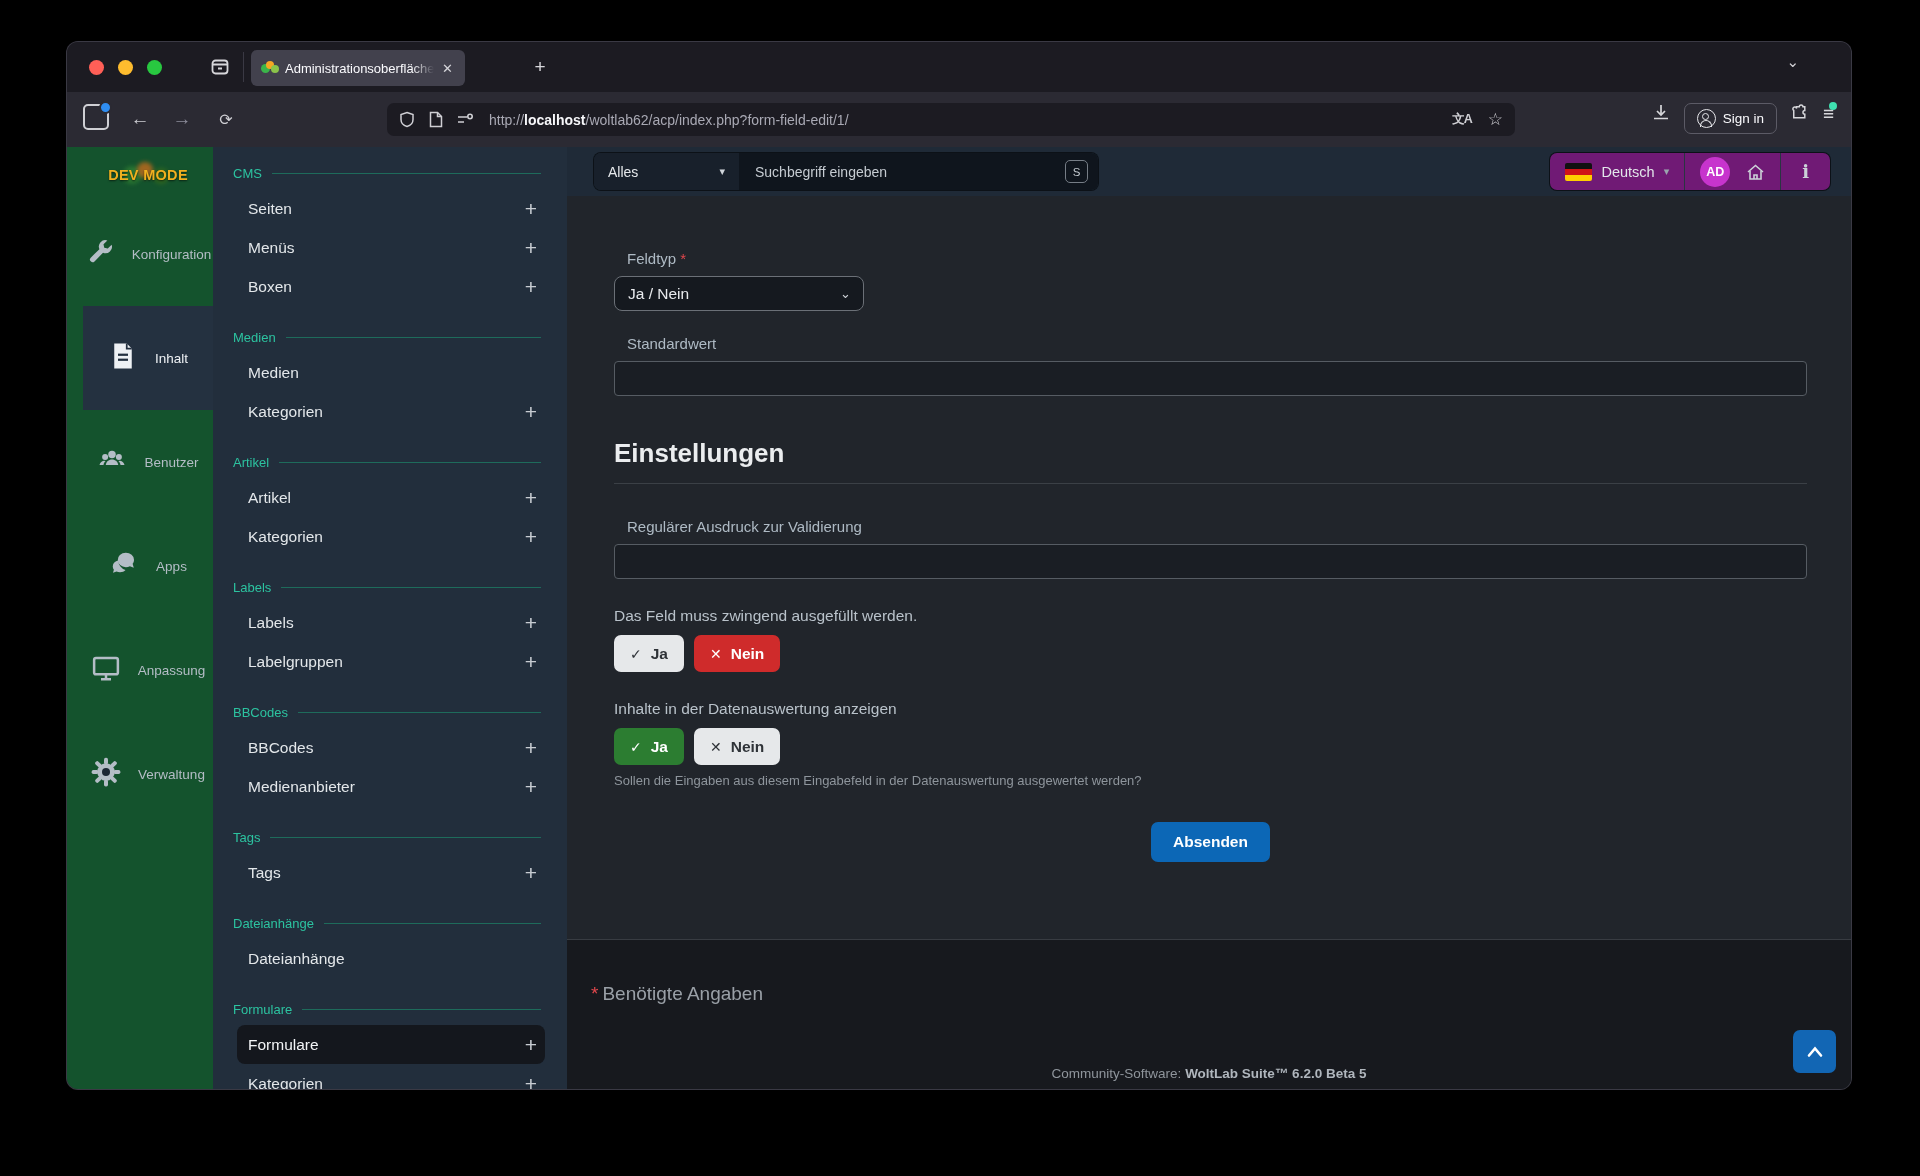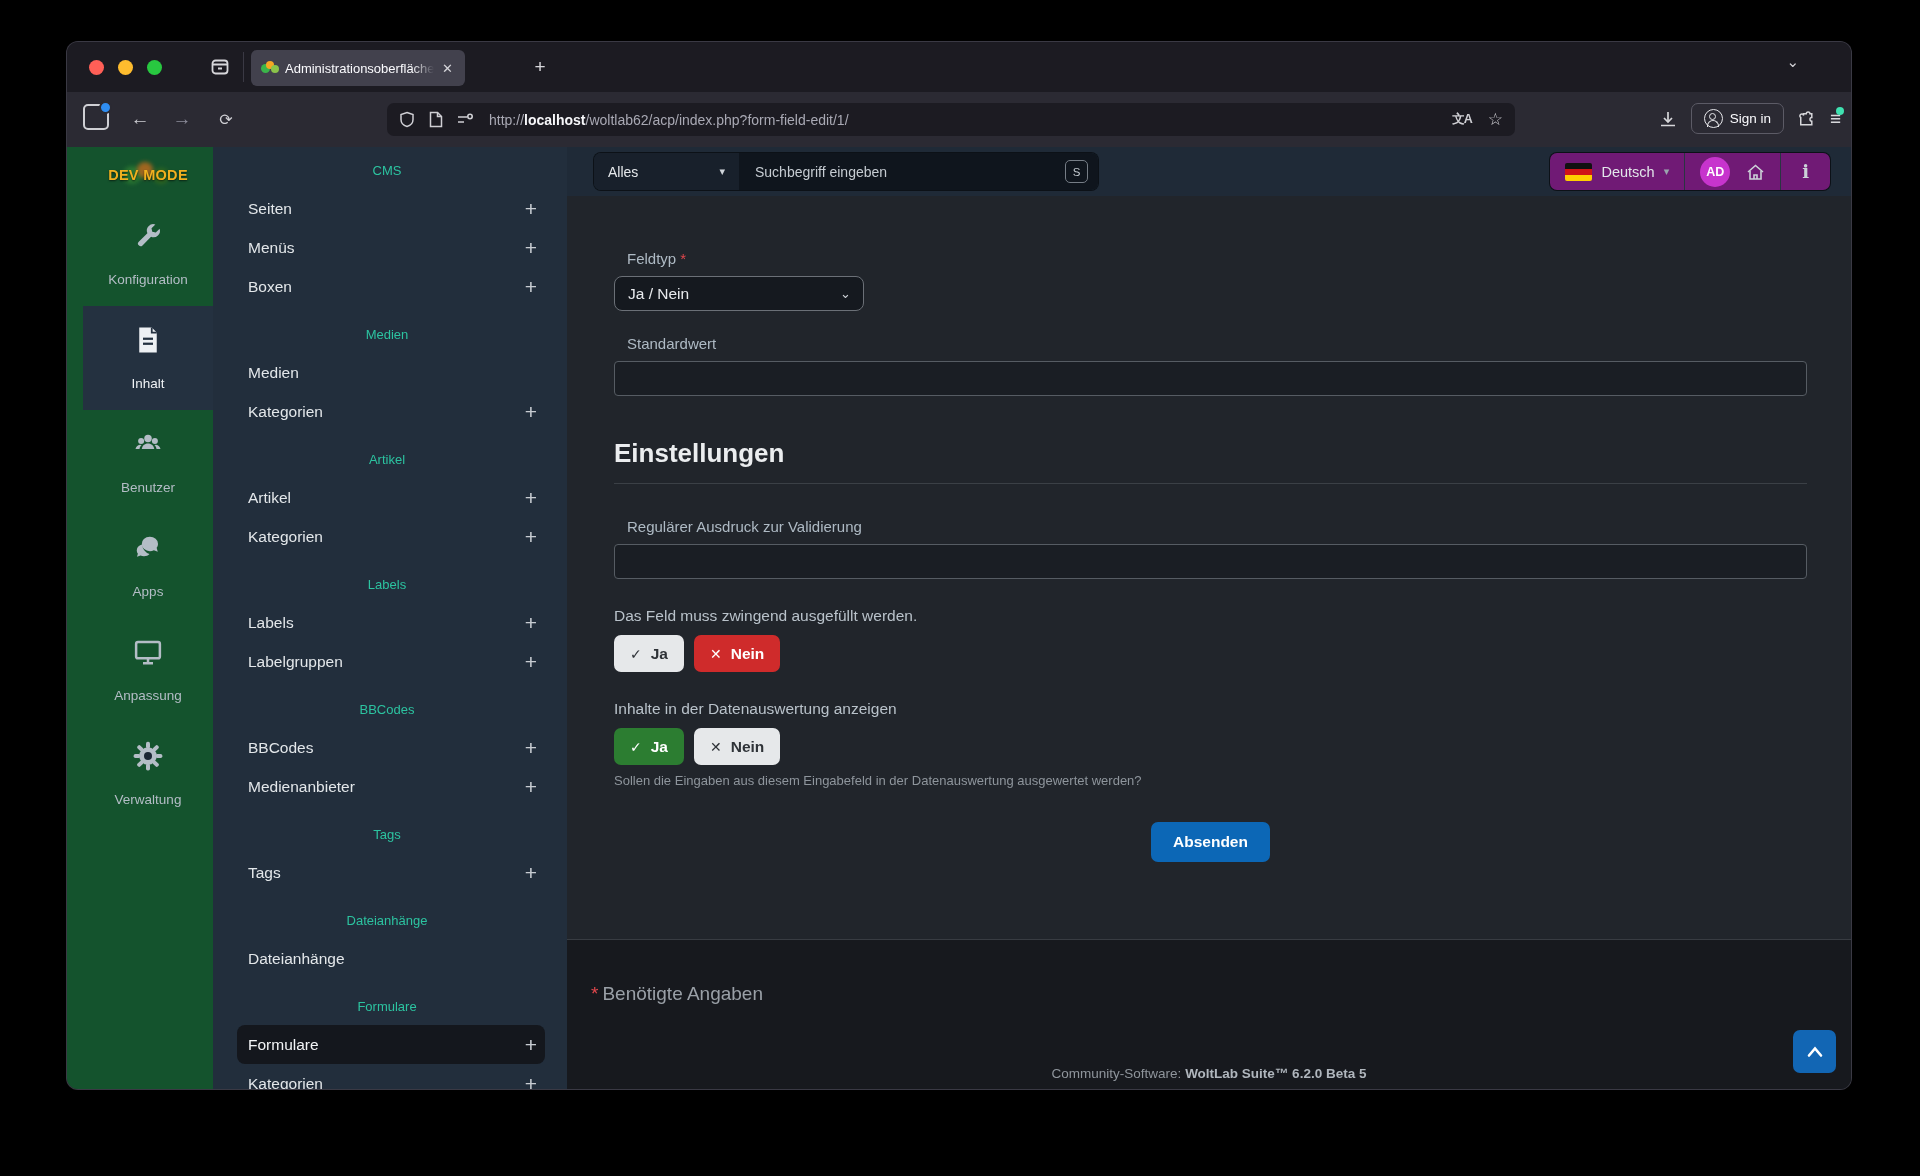--- a/index.html
+++ b/index.html
@@ -34,44 +34,44 @@
   .nav-back{position:absolute;left:56px;top:11px;}
   .nav-fwd{position:absolute;left:98px;top:11px;color:#8f8f9d;}
   .nav-reload{position:absolute;left:142px;top:11px;font-size:16px;}
   .urlbar{position:absolute;left:320px;top:11px;width:1128px;height:33px;background:#1c1b22;border-radius:7px;
     display:flex;align-items:center;padding:0 12px;box-sizing:border-box;}
   .urlbar .mini{color:#cfcfd4;margin-right:14px;display:flex;align-items:center;}
   .url-text{font-size:14px;color:#a9a9b4;white-space:nowrap;overflow:hidden;flex:1;}
   .url-text b{color:#f7f7fa;font-weight:bold;}
   .url-right{display:flex;align-items:center;gap:16px;color:#cfcfd4;margin-left:10px;}
   .translate{font-size:12.5px;letter-spacing:-1px;font-weight:bold;}
-  .toolbar-right{position:absolute;right:10px;top:11px;display:flex;align-items:center;gap:14px;color:#d7d7db;}
+  .toolbar-right{position:absolute;right:17px;top:11px;display:flex;gap:14px;color:#d7d7db;}
   .signin{display:flex;align-items:center;gap:7px;border:1px solid #5c5b66;border-radius:7px;height:31px;
     padding:0 12px;font-size:13.5px;color:#fbfbfe;box-sizing:border-box;}
   .p-circle{width:17px;height:17px;border:1.6px solid #e6e6ea;border-radius:50%;position:relative;}
   .p-circle::before{content:"";position:absolute;left:4.6px;top:2.5px;width:5px;height:5px;border:1.4px solid #e6e6ea;border-radius:50%;}
   .p-circle::after{content:"";position:absolute;left:2px;top:9.5px;width:10px;height:6px;border:1.4px solid #e6e6ea;border-bottom:none;border-radius:6px 6px 0 0;}
   .menu-ic{position:relative;font-size:19px;}
   .menu-ic::after{content:"";position:absolute;right:-3px;top:-1px;width:8px;height:8px;border-radius:50%;background:#3fe1b0;}
   
   .acp{display:flex;height:942px;}
   .iconbar{width:130px;background:#14532d;flex:0 0 auto;display:flex;flex-direction:column;padding-left:16px;}
   .devmode{height:55px;display:flex;align-items:center;justify-content:center;position:relative;}
   .devmode .blob{position:absolute;width:54px;height:30px;filter:blur(2px);opacity:.85;}
   .devmode .blob i{position:absolute;border-radius:50%;}
   .devmode span{position:relative;color:#f0b01f;font-weight:bold;font-size:14.5px;letter-spacing:.3px;
     text-shadow:0 1px 2px rgba(0,0,0,.6);}
-  .ic-item{height:104px;display:flex;flex-direction:column;align-items:center;justify-content:center;gap:17px;color:#b4bdc6;}
+  .ic-item{height:104px;display:flex;flex-direction:row;align-items:center;justify-content:center;gap:17px;color:#b4bdc6;}
   .ic-item svg{width:30px;height:30px;}
   .ic-item .lbl{font-size:13.5px;}
   .ic-item.active{background:#243140;color:#eef1f4;}
   
   .menubar{width:354px;background:#222e3c;flex:0 0 auto;padding-top:16px;box-sizing:border-box;overflow:hidden;}
   .m-section{margin-bottom:21px;}
-  .m-head{display:flex;align-items:center;gap:10px;height:20px;margin:0 26px 6px 20px;flex-direction:column;}
+  .m-head{display:flex;align-items:center;gap:10px;height:20px;margin:0 26px 6px 20px;}
   .m-head .t{color:#2cc3a0;font-size:13px;white-space:nowrap;}
   .m-head .line{flex:1;height:1px;background:#1e6b5b;}
   .m-item{height:39px;display:flex;align-items:center;margin:0 22px 0 24px;padding:0 8px 0 11px;
     color:#e3e7ea;font-size:15.5px;border-radius:8px;}
   .m-item .txt{flex:1;}
   .m-item .plus{color:#c7ccd2;font-size:21px;font-weight:300;}
   .m-item.active{background:#14171d;color:#f2f4f6;}
   
   .main{flex:1;display:flex;flex-direction:column;background:#21252b;min-width:0;}
   .topstrip{height:49px;background:#1f2a37;position:relative;flex:0 0 auto;}

